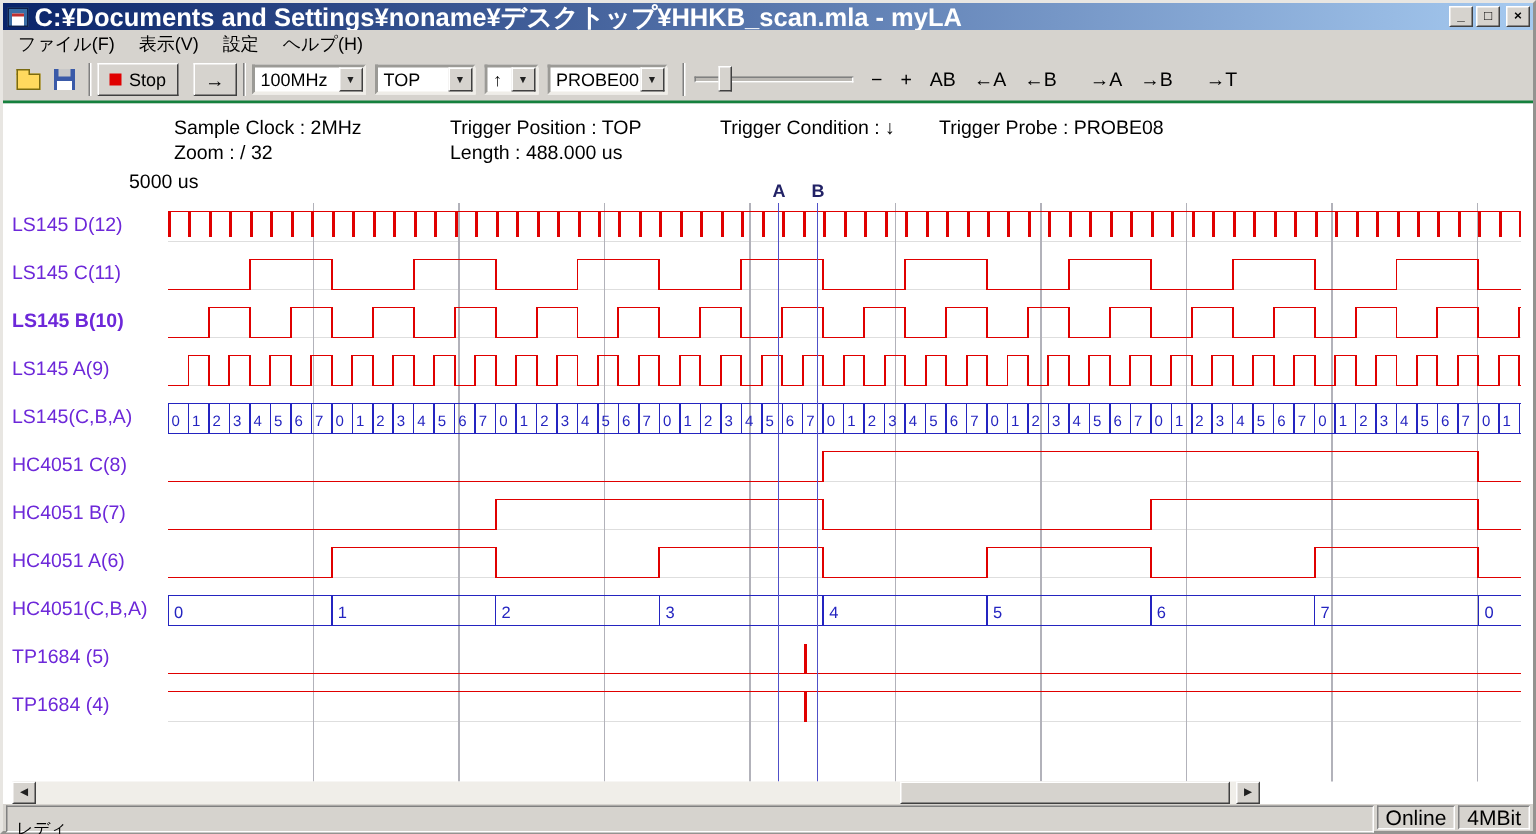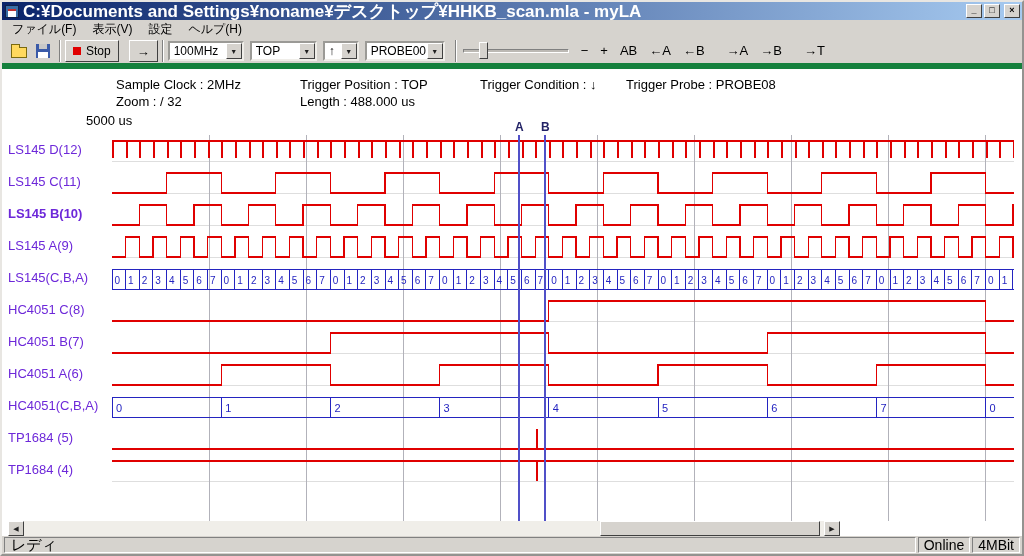--- a/index.html
+++ b/index.html
@@ -13,21 +13,21 @@
   .app-icon::after{content:"";position:absolute;left:2px;top:3px;width:8px;height:6px;background:#fff;border-top:2px solid #c03030}
   .title-text{flex:1;color:#fff;font-weight:bold;font-size:17px;white-space:nowrap;overflow:hidden;padding-left:1px}
   .tb-btn{width:16px;height:14px;margin-left:2px;background:#d6d3ce;border:1px solid;border-color:#fff #404040 #404040 #fff;font-size:9px;line-height:11px;text-align:center;font-weight:bold;color:#000}
   .tb-btn.close{margin-left:4px}
 
   
   .menubar{height:19px;display:flex;align-items:center;padding-left:2px;background:#d6d3ce}
   .menu-item{padding:2px 8px;font-size:12px;white-space:nowrap}
 
   
-  .toolbar{height:30px;display:flex;align-items:center;padding:0 5px;background:#d6d3ce;border-bottom:6px solid #15803d}
+  .toolbar{height:30px;display:flex;align-items:center;padding:0 5px;background:#d6d3ce;border-bottom:2px solid #15803d}
   .icon-btn{width:24px;height:22px;display:flex;align-items:center;justify-content:center;background:#d6d3ce;border:1px solid #d6d3ce}
   .folder-icon{width:16px;height:11px;background:#ffd95e;border:1px solid #7a6a10;position:relative;margin-top:3px}
   .folder-icon::before{content:"";position:absolute;left:-1px;top:-4px;width:7px;height:3px;background:#ffd95e;border:1px solid #7a6a10;border-bottom:none}
   .floppy-icon{width:14px;height:14px;background:#3a5aa8;position:relative}
   .floppy-icon::before{content:"";position:absolute;left:3px;top:0;width:8px;height:5px;background:#c8c8c8}
   .floppy-icon::after{content:"";position:absolute;left:2px;bottom:0;width:10px;height:6px;background:#fff}
   .sep{width:2px;height:22px;border-left:1px solid #808080;border-right:1px solid #fff;margin:0 4px}
   .tool-btn{height:22px;display:flex;align-items:center;gap:5px;padding:0 7px;background:#d6d3ce;border:1px solid;border-color:#fff #404040 #404040 #fff;font-size:12px;white-space:nowrap}
   .stop-square{width:8px;height:8px;background:#e00000;display:inline-block}
   .run-btn{font-weight:bold;font-size:13px}
@@ -50,21 +50,21 @@
 
   
   .hscroll{position:absolute;left:6px;top:452px;width:832px;height:15px;background:#f0eee9}
   .scroll-btn{position:absolute;top:0;width:16px;height:15px;background:#d6d3ce;border:1px solid;border-color:#fff #404040 #404040 #fff;font-size:7px;text-align:center;line-height:13px;color:#202020}
   .scroll-btn.left{left:0}
   .scroll-btn.right{right:0}
   .scroll-thumb{position:absolute;left:592px;top:0;width:220px;height:15px;background:#d6d3ce;border:1px solid;border-color:#fff #404040 #404040 #fff}
 
   
   .statusbar{height:18px;display:flex;align-items:stretch;gap:2px;padding:1px 2px;background:#d6d3ce}
-  .status-left{flex:1;border:1px solid;border-color:#808080 #fff #fff #808080;padding:0 6px;font-size:15px;line-height:14px}
+  .status-left{flex:1;border:1px solid;border-color:#808080 #fff #fff #808080;padding:8px 6px;font-size:11px;line-height:14px}
   .status-panel{min-width:40px;border:1px solid;border-color:#808080 #fff #fff #808080;text-align:center;font-size:14px;line-height:14px;padding:0 5px}
 </style>
 </head>
 <body>
 
 <div class="window">
 
   <div class="titlebar">
     <div class="app-icon"></div>
     <div class="title-text">C:¥Documents and Settings¥noname¥デスクトップ¥HHKB_scan.mla - myLA</div>

